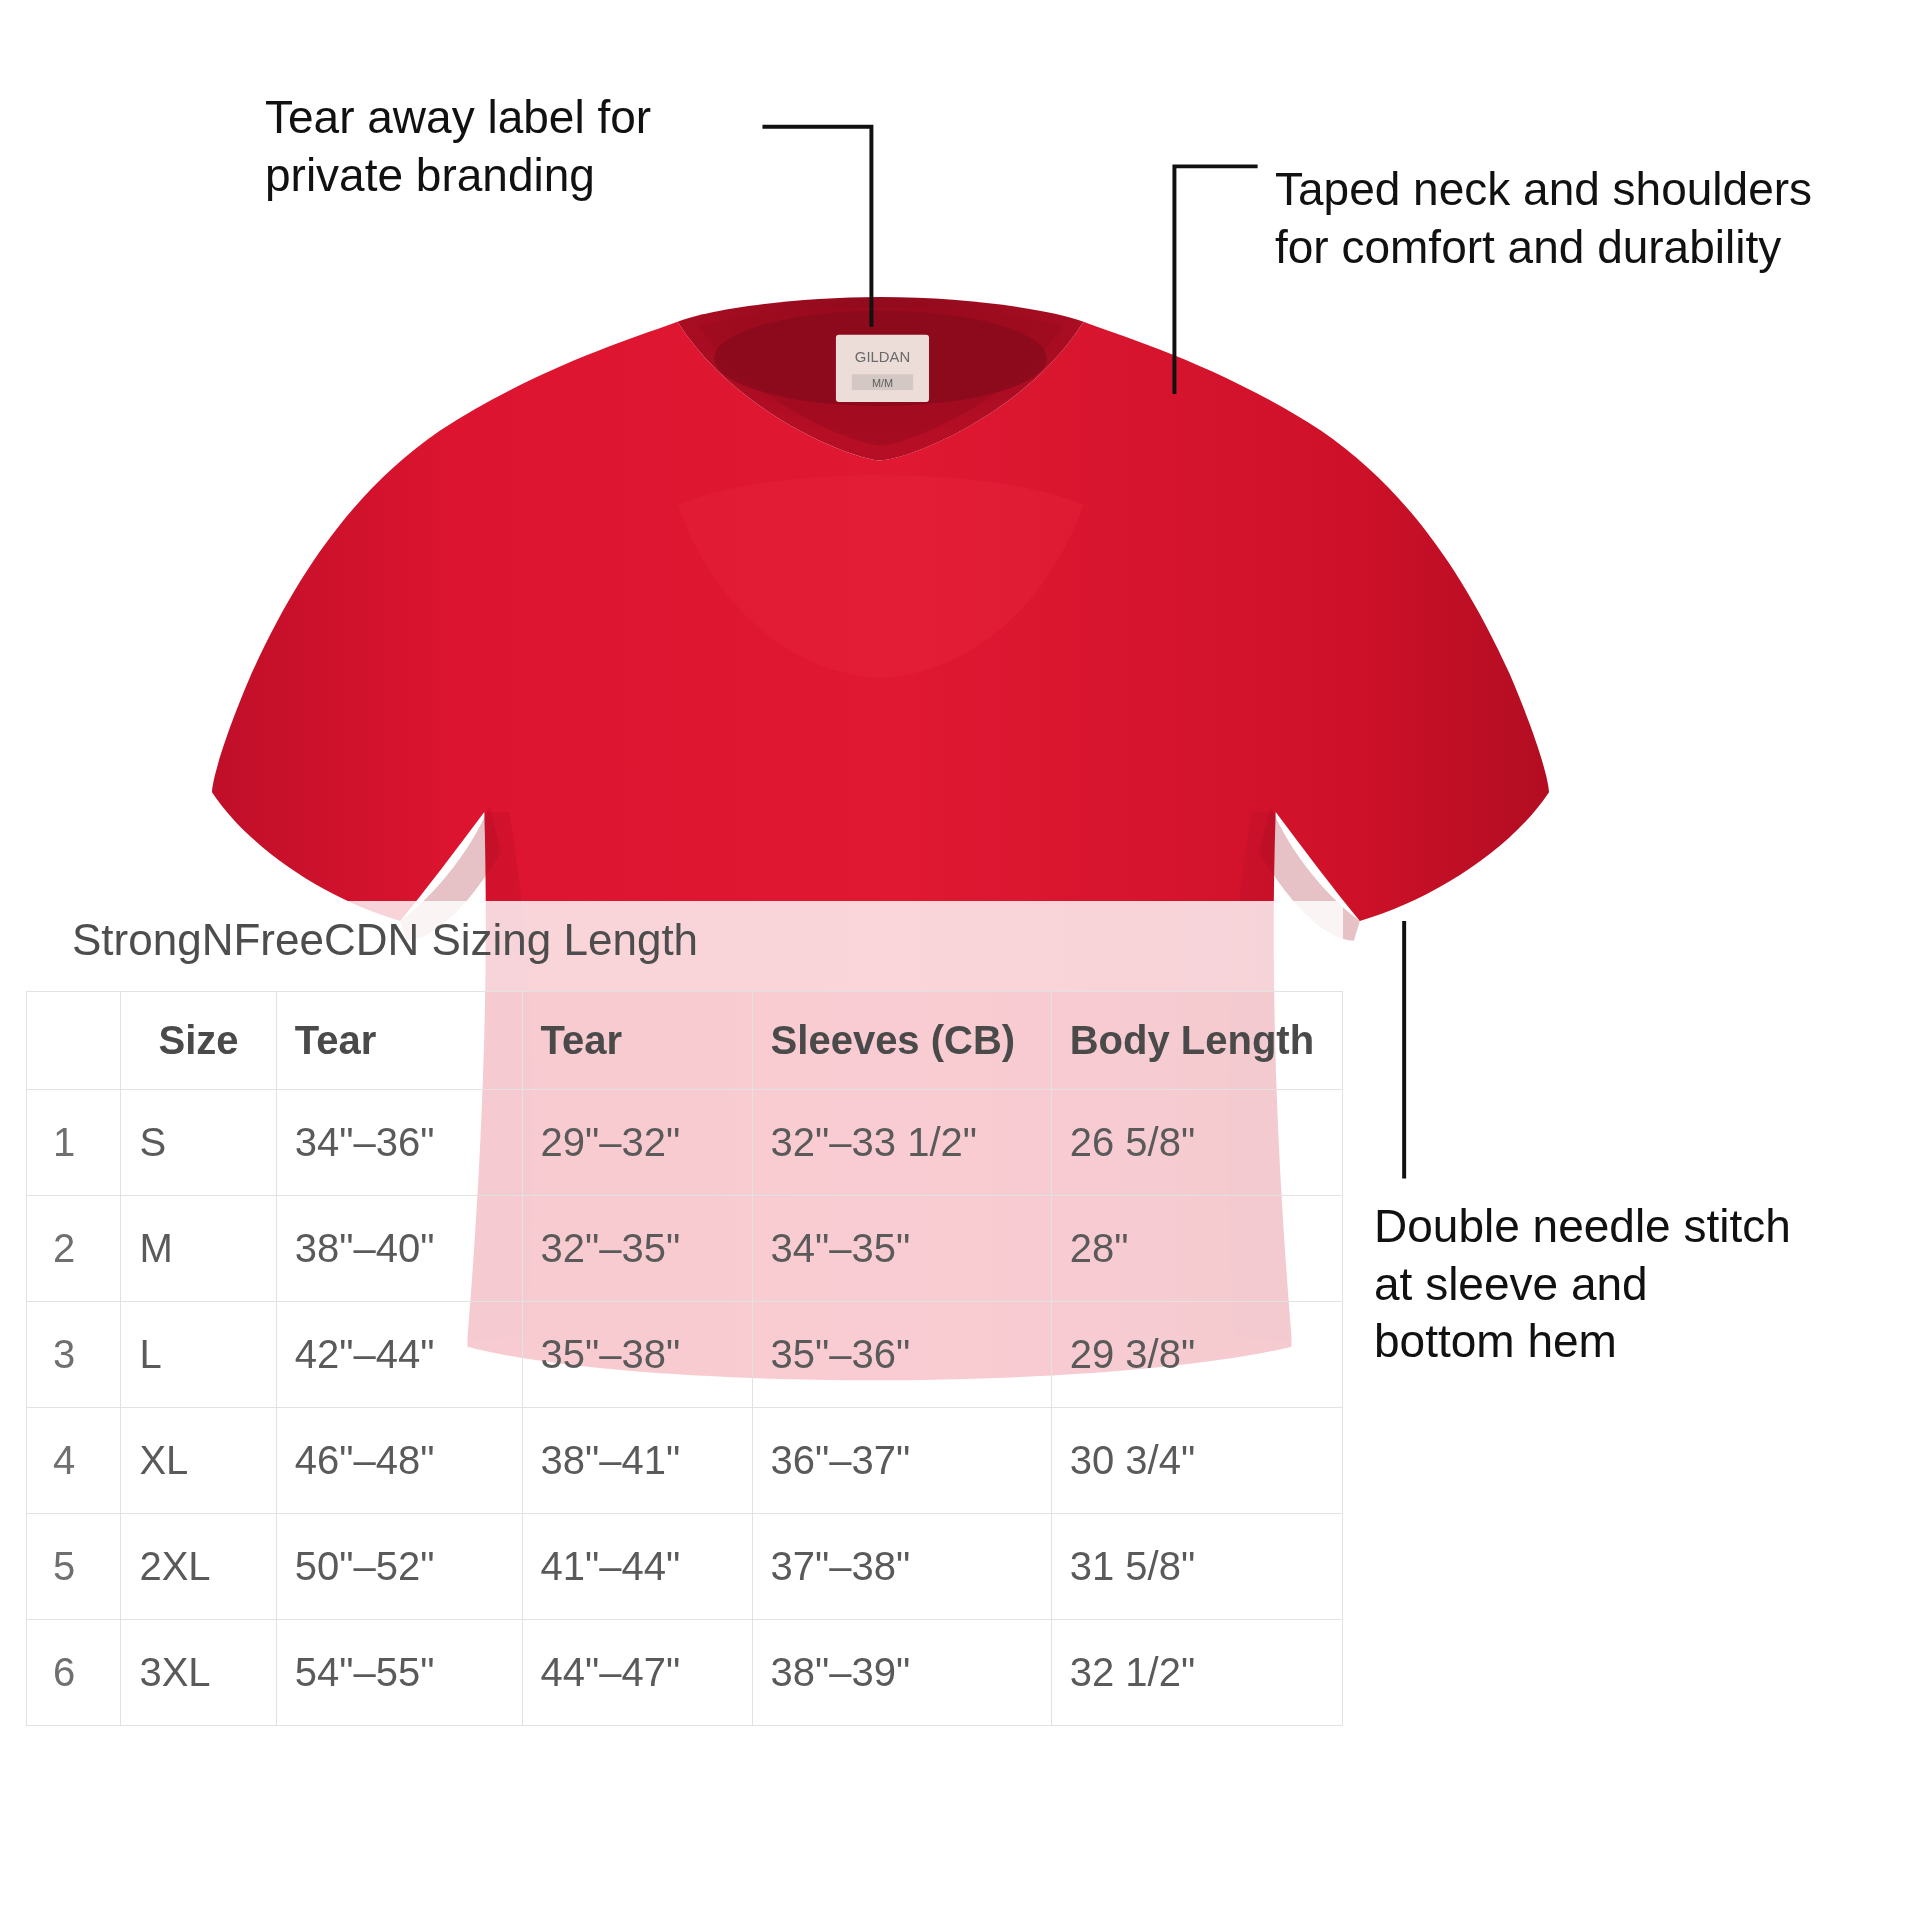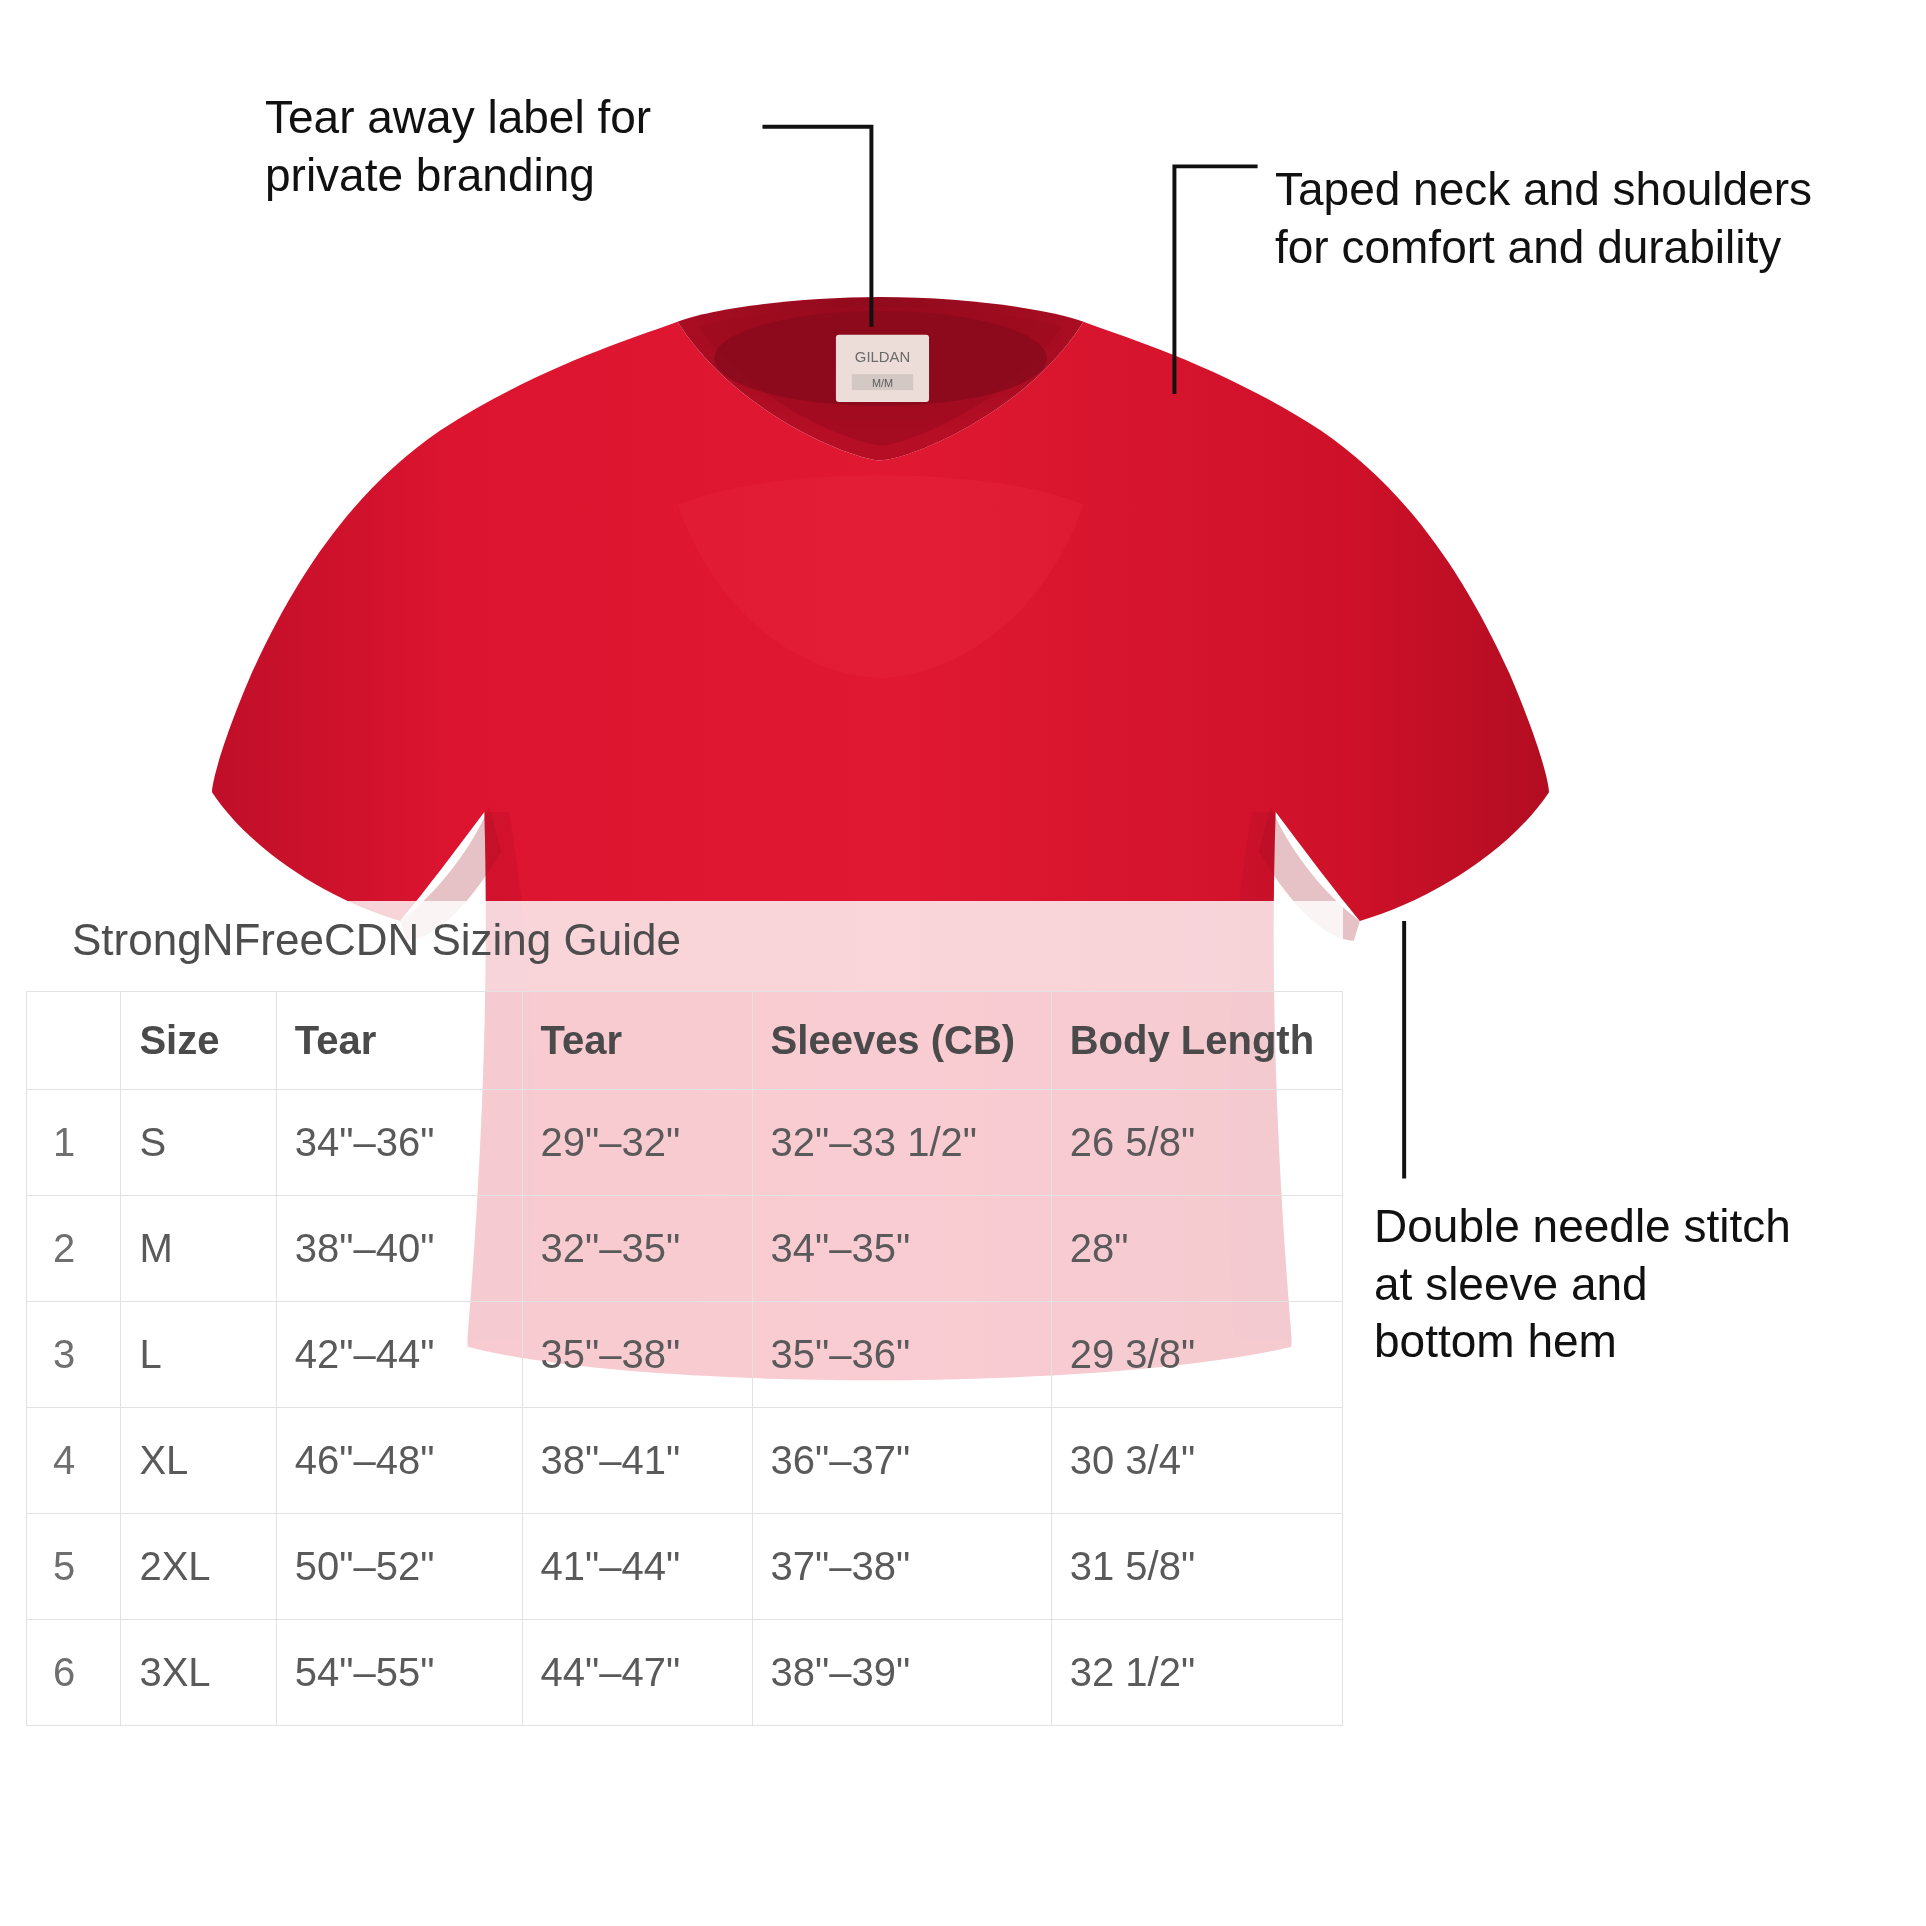--- a/index.html
+++ b/index.html
@@ -79,21 +79,21 @@
     color: #4a4a4a;
     padding-top: 26px;
     padding-bottom: 26px;
   }
   table.sizing .rownum {
     width: 57px;
     color: #6f6f6f;
     text-align: left;
     padding-left: 26px;
   }
-  table.sizing .col-size   { width: 129px; }
+  table.sizing .col-size   { width: 129px; text-align: center; }
   table.sizing .col-chest  { width: 228px; }
   table.sizing .col-waist  { width: 208px; }
   table.sizing .col-sleeve { width: 267px; }
   table.sizing .col-body   { width: 257px; }
   table.sizing tr.head th.rownum { border: 1px solid #e2e2e2; }
 </style>
 </head>
 <body>
 
 <div id="shirt-wrap">
@@ -169,21 +169,21 @@
   <polyline points="1270,168 1186,168 1186,398" fill="none" stroke="#111111" stroke-width="4"></polyline>
 
   <polyline points="1418,1190 1418,930" fill="none" stroke="#111111" stroke-width="4"></polyline>
 </svg>
 
 <div class="callout" id="callout-tearaway">Tear away label for private branding</div>
 <div class="callout" id="callout-taped">Taped neck and shoulders for comfort and durability</div>
 <div class="callout" id="callout-double">Double needle stitch at sleeve and bottom hem</div>
 
 <div id="sizing-panel">
-  <div id="sizing-title">StrongNFreeCDN Sizing Guide</div>
+  <div id="sizing-title">StrongNFreeCDN Sizing Length</div>
   <table class="sizing">
     <thead>
       <tr class="head">
         <th class="rownum"></th>
         <th class="col-size">Size</th>
         <th class="col-chest">Tear</th>
         <th class="col-waist">Tear</th>
         <th class="col-sleeve">Sleeves (CB)</th>
         <th class="col-body">Body Length</th>
       </tr>

